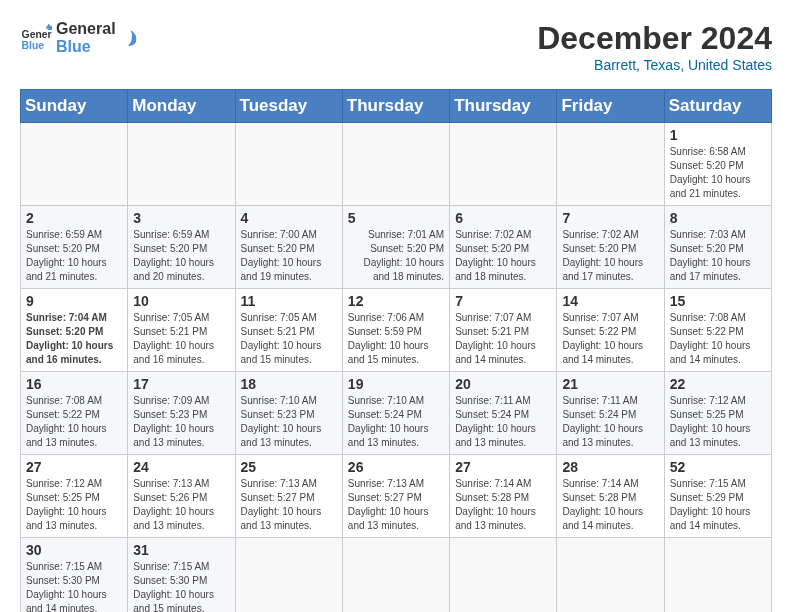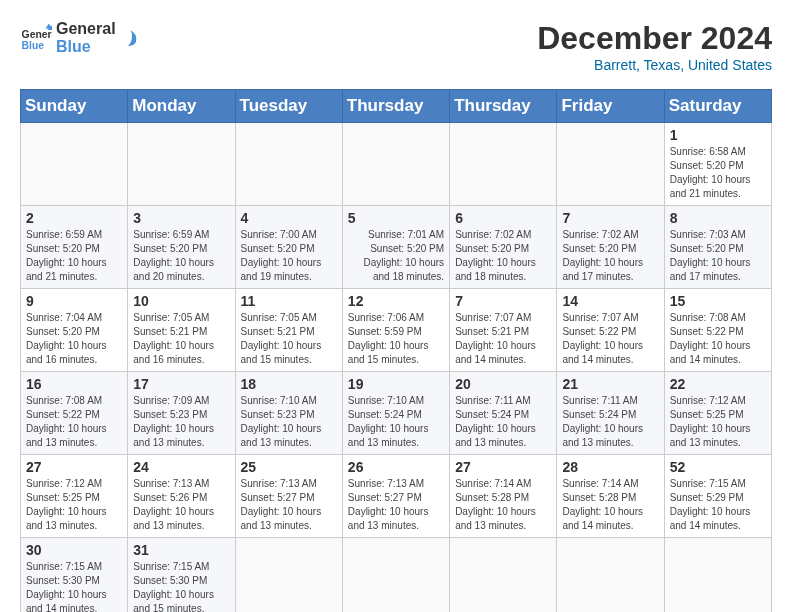--- a/index.html
+++ b/index.html
@@ -180,21 +180,21 @@
           <span class="day-num">8</span>
           <div class="day-info" style="white-space: pre-line;">Sunrise: 7:03 AM
 Sunset: 5:20 PM
 Daylight: 10 hours
 and 17 minutes.</div>
         </td>
       </tr>
       <tr>
         <td>
           <span class="day-num">9</span>
-          <div class="day-info" style="white-space: pre-line;">Sunrise: 7:04 AM
+          <div class="day-info" style="white-space: pre-line; font-weight: bold;">Sunrise: 7:04 AM
 Sunset: 5:20 PM
 Daylight: 10 hours
 and 16 minutes.</div>
         </td>
         <td>
           <span class="day-num">10</span>
           <div class="day-info" style="white-space: pre-line;">Sunrise: 7:05 AM
 Sunset: 5:21 PM
 Daylight: 10 hours
 and 16 minutes.</div>

